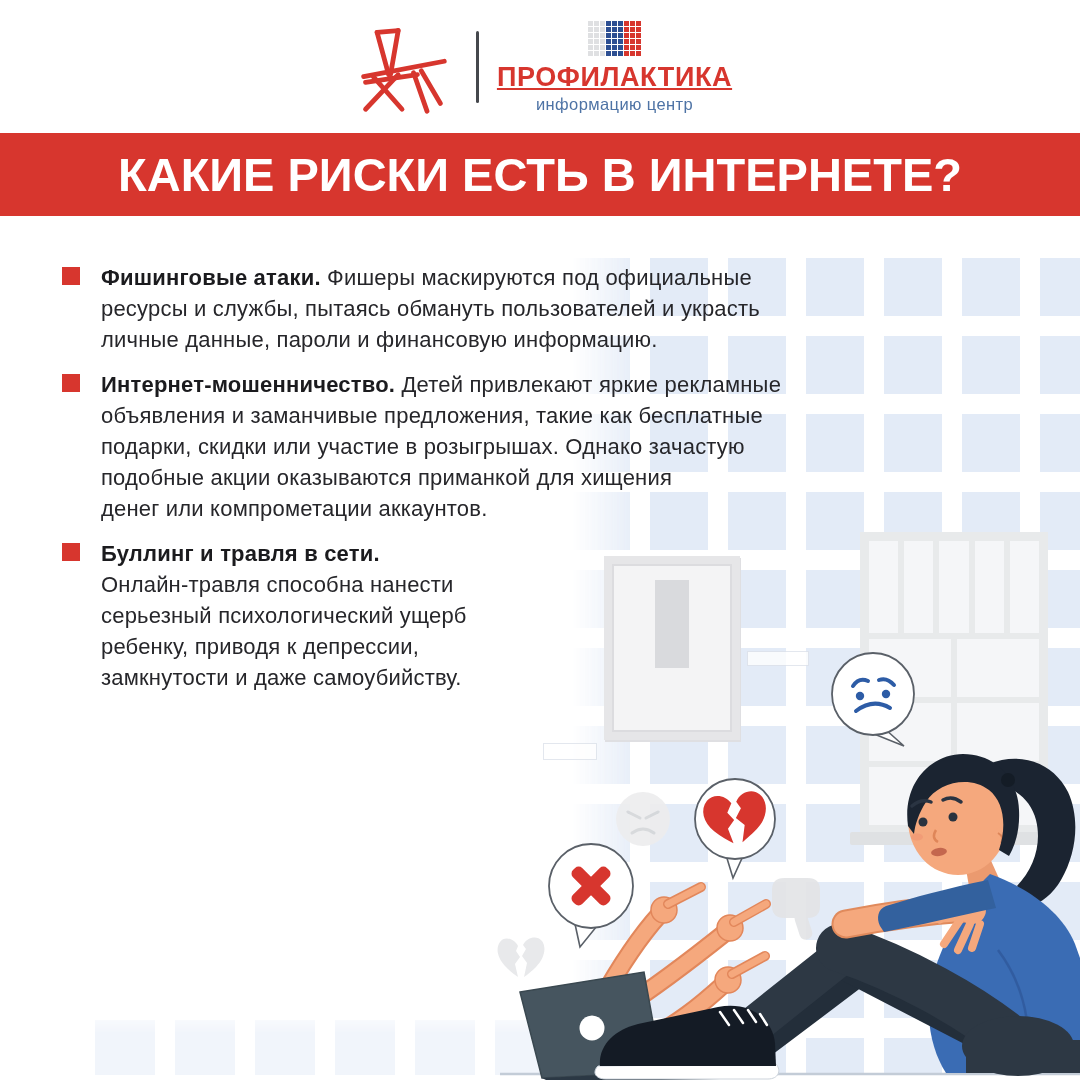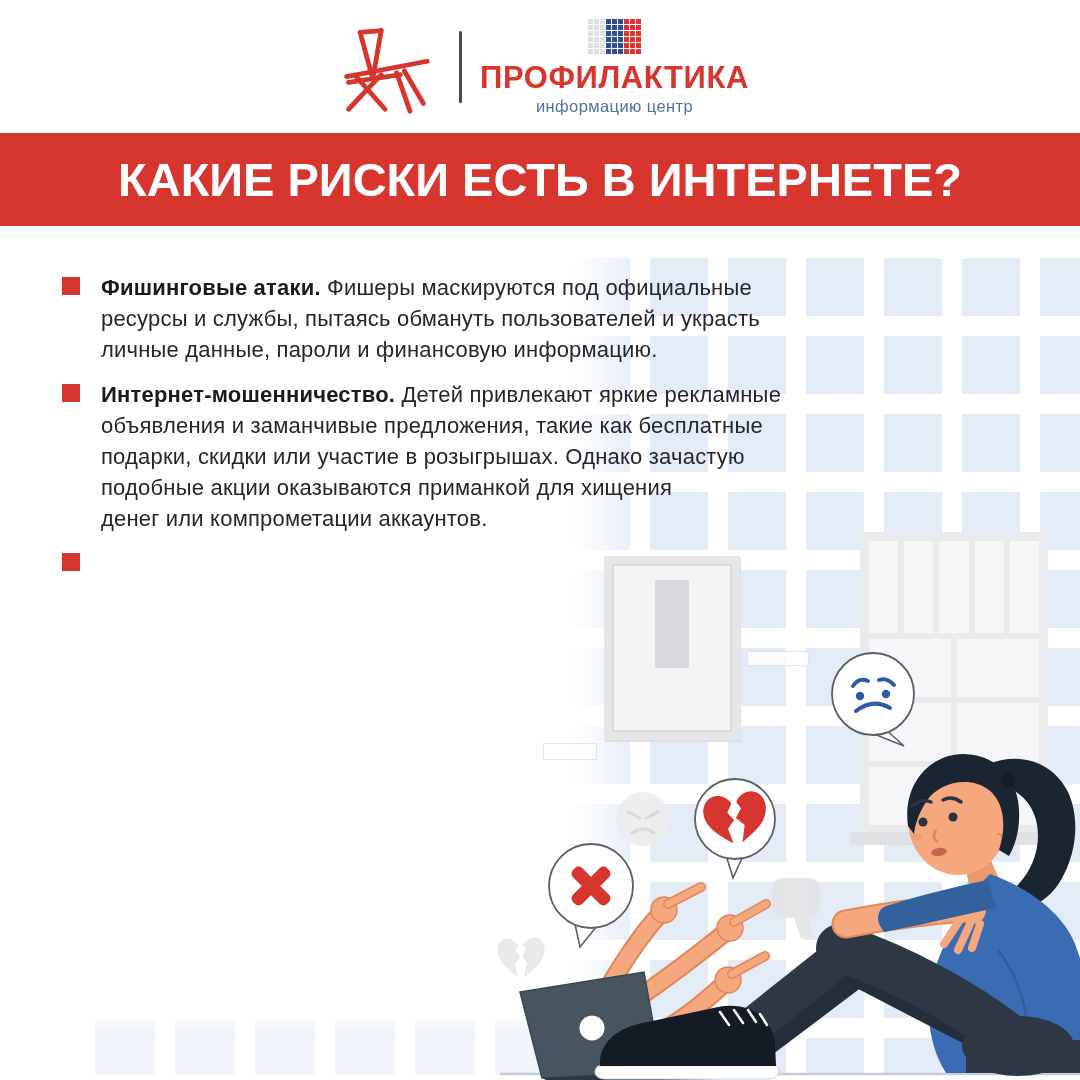--- a/index.html
+++ b/index.html
@@ -5,24 +5,24 @@
   html,body{margin:0;padding:0;background:#f2f2f2;}
   .poster{position:relative;width:1080px;height:1080px;background:#fff;overflow:hidden;
           font-family:"Liberation Sans",sans-serif;margin:0 auto;}
   
   .hdr{height:133px;display:flex;align-items:center;justify-content:center;gap:18px;
        position:relative;z-index:6;background:#fff;}
   .hdr-divider{width:3px;height:72px;background:#45484d;border-radius:2px;}
   .brand{display:flex;flex-direction:column;align-items:center;line-height:1;}
   .pixel-grid{display:grid;grid-template-columns:repeat(9,5px);grid-auto-rows:5px;gap:1px;margin-bottom:8px;}
   .pixel-grid span{display:block;}
-  .brand-title{font-size:31px;font-weight:700;letter-spacing:.6px;color:var(--red);}
+  .brand-title{font-size:27px;font-weight:700;letter-spacing:.6px;color:var(--red);text-decoration:underline;}
   .brand-subtitle{font-size:16.5px;color:var(--sub-blue);letter-spacing:.4px;margin-top:5px;}
   
-  .banner{height:93px;background:var(--red);display:flex;align-items:center;justify-content:center;
+  .banner{height:83px;background:var(--red);display:flex;align-items:center;justify-content:center;
           position:relative;z-index:6;}
   .banner h1{margin:0;color:#fff;font-size:47px;font-weight:700;letter-spacing:0;}
   
   .risks{position:relative;z-index:5;padding:46px 40px 0 62px;width:1000px;box-sizing:border-box;}
   .risk{display:flex;margin-bottom:14px;}
   .risk-square{flex:0 0 18px;width:18px;height:18px;margin:5px 21px 0 0;background:var(--red);}
   .risk-text{font-size:22px;line-height:31px;letter-spacing:.2px;color:var(--text);}
   .risk-text b{font-weight:700;color:#1b1b1e;white-space:pre-line;}
   .risk-text span{white-space:pre-line;}
   
@@ -317,15 +317,20 @@
     <div class="risk">
       <span class="risk-square"></span>
       <div class="risk-text"><b>Интернет-мошенничество.</b><span> Детей привлекают яркие рекламные
 объявления и заманчивые предложения, такие как бесплатные
 подарки, скидки или участие в розыгрышах. Однако зачастую
 подобные акции оказываются приманкой для хищения
 денег или компрометации аккаунтов.</span></div>
     </div>
     <div class="risk">
       <span class="risk-square"></span>
+      <div class="risk-text"><b>Буллинг и травля в сети.</b><span>
+Онлайн-травля способна нанести
+серьезный психологический ущерб
+ребенку, приводя к депрессии,
+замкнутости и даже самоубийству.</span></div>
     </div>
   </main>
 </div>
 
 </body></html>

